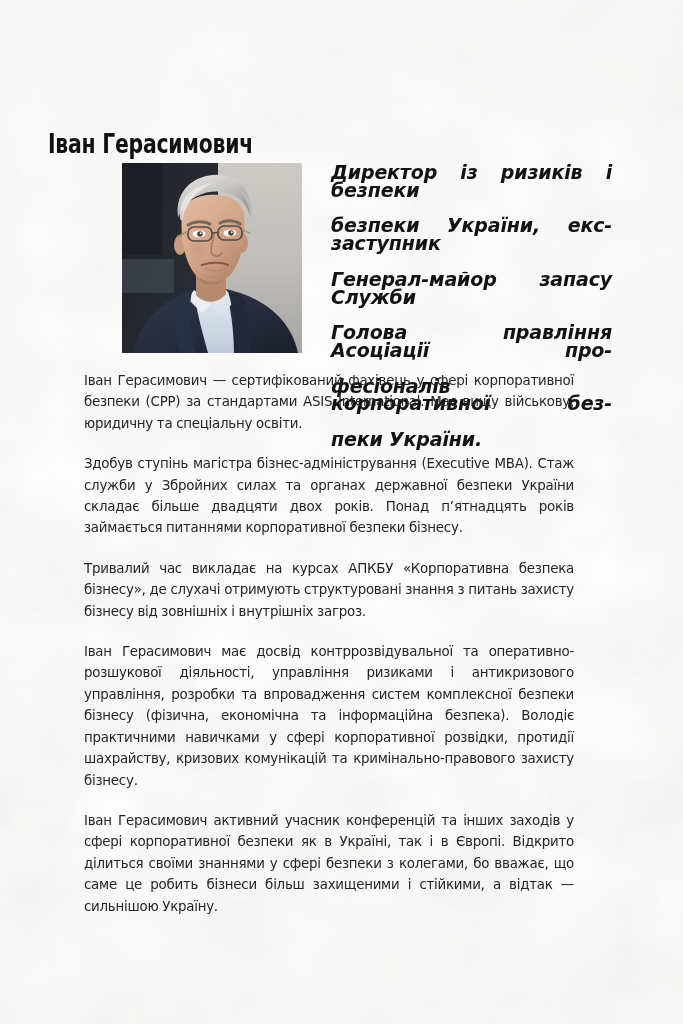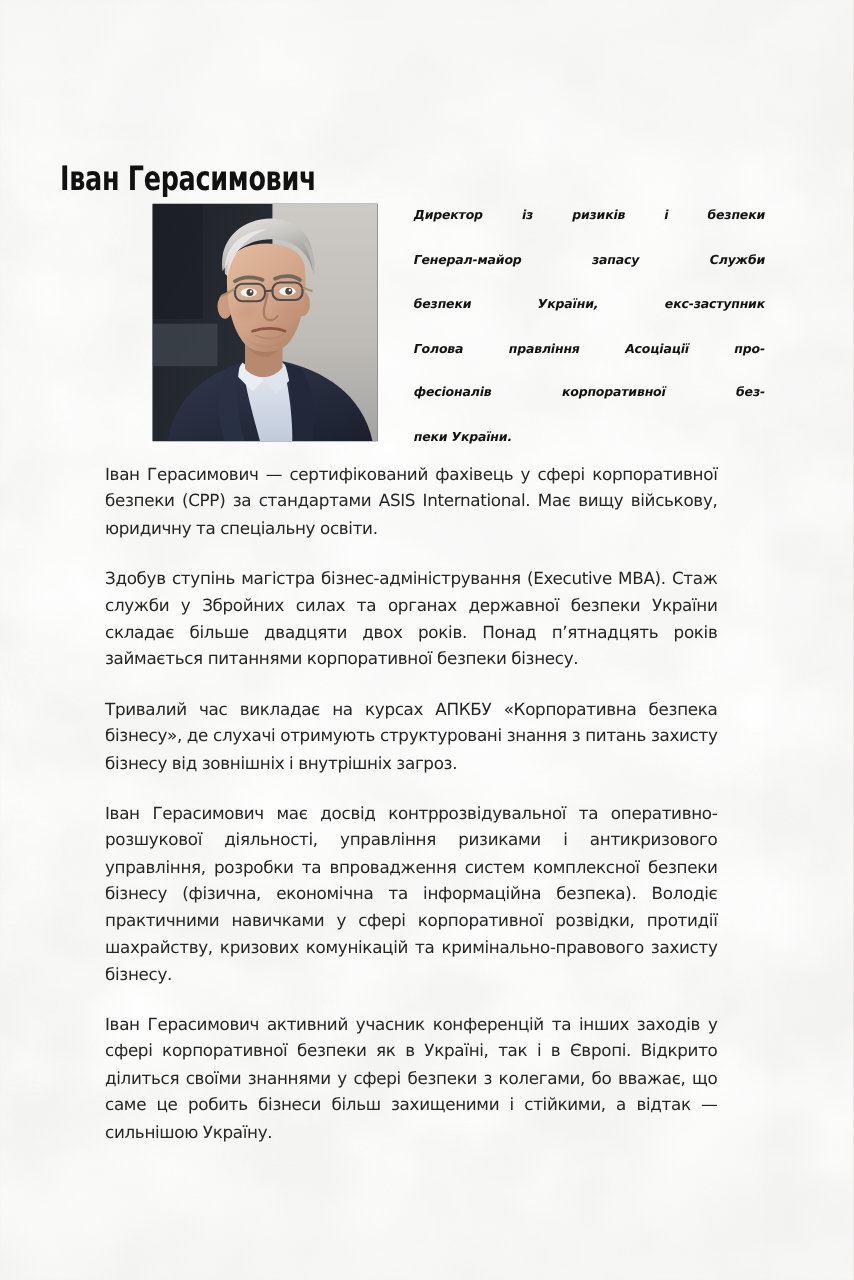--- a/index.html
+++ b/index.html
@@ -15,21 +15,21 @@
     font-family: "Liberation Sans", sans-serif;
     position: relative;
   }
 
   
   #page {
     position: absolute;
     inset: 0;
     width: 683px;
     height: 1024px;
-    background-color: #fdba74;
+    background-color: #14b8a6;
     overflow: hidden;
   }
   #bg-texture {
     position: absolute;
     inset: 0;
     width: 100%;
     height: 100%;
     pointer-events: none;
   }
   #bg-vignette {
@@ -88,21 +88,21 @@
   }
 
   .credentials {
     position: absolute;
     left: 331px;
     top: 1px;
     width: 281px;
     font-family: "DejaVu Sans", sans-serif;
     font-style: italic;
     font-weight: 700;
-    font-size: 10px;
+    font-size: 19px;
     line-height: 17.8px;
     color: #121212;
     text-align: justify;
     letter-spacing: -0.15px;
   }
   .credentials .cred-line {
     display: block;
   }
   .credentials .cred-just {
     display: block;
@@ -278,22 +278,22 @@
 
             <path d="M72 104 C 80 119, 102 119, 110 104 C 104 116, 80 117, 72 104 Z" fill="#b5846a" opacity="0.35"></path>
 
             <rect x="0" y="0" width="180" height="190" fill="url(#bgRight)" opacity="0.06"></rect>
           </g>
         </svg>
       </div>
 
       <div class="credentials">
         <span class="cred-just">Директор із ризиків і безпеки</span>
+        <span class="cred-just">безпеки України, екс-заступник</span>
         <span class="cred-just">Генерал-майор запасу Служби</span>
-        <span class="cred-just">безпеки України, екс-заступник</span>
         <span class="cred-just">Голова правління Асоціації про-</span>
         <span class="cred-just">фесіоналів корпоративної без-</span>
         <span class="cred-line">пеки України.</span>
       </div>
 
     </div>
 
     <div class="body-copy">
       <p>Іван Герасимович — сертифікований фахівець у сфері корпоративної безпеки (CPP) за стандартами ASIS International. Має вищу військову, юридичну та спеціальну освіти.</p>
       <p>Здобув ступінь магістра бізнес-адміністрування (Executive MBA). Стаж служби у Збройних силах та органах державної безпеки України складає більше двадцяти двох років. Понад п’ятнадцять років займається питаннями корпоративної безпеки бізнесу.</p>

